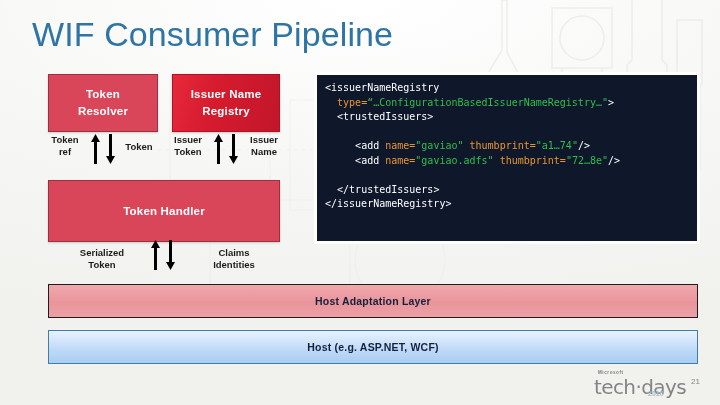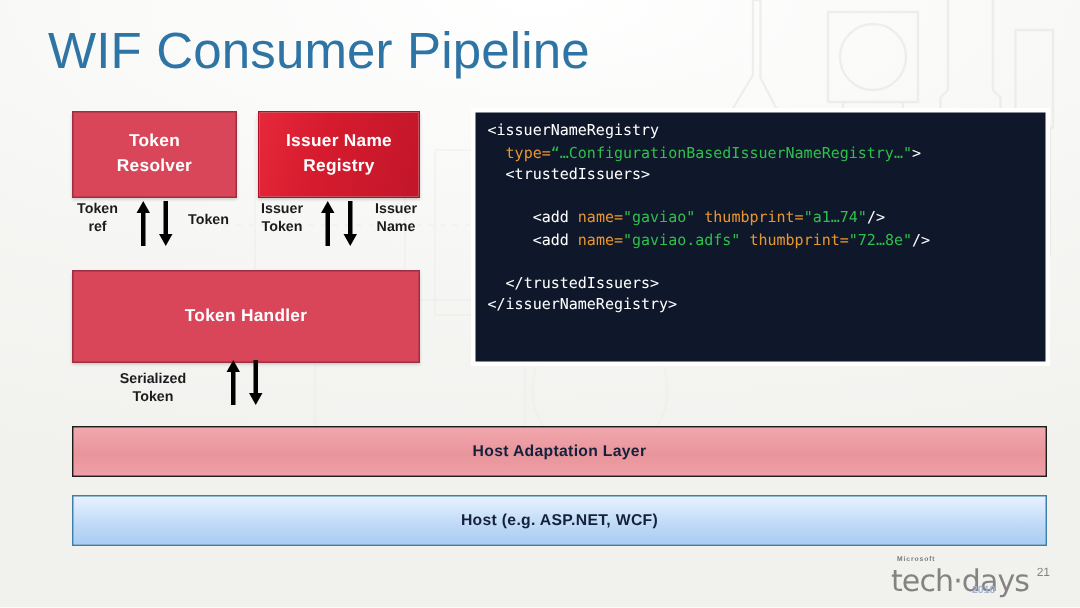--- a/index.html
+++ b/index.html
@@ -279,20 +279,22 @@
 
   <div class="arrows" style="left:150px; top:240px;">
     <svg class="arrow" viewBox="0 0 11 30">
       <polygon points="5.5,0 10,8 7,8 7,30 4,30 4,8 1,8" fill="#000"></polygon>
     </svg>
     <svg class="arrow" viewBox="0 0 11 30">
       <polygon points="5.5,30 10,22 7,22 7,0 4,0 4,22 1,22" fill="#000"></polygon>
     </svg>
   </div>
 
+  <div class="caption" style="left:200px; top:247px; width:68px;">Claims
+Identities</div>
 
   <div id="code-panel"><div class="code-line"><span class="c-tag">&lt;issuerNameRegistry</span></div><div class="code-line">  <span class="c-attr">type=</span><span class="c-val">“…ConfigurationBasedIssuerNameRegistry…"</span><span class="c-punct">&gt;</span></div><div class="code-line">  <span class="c-tag">&lt;trustedIssuers&gt;</span></div><div class="code-blank"></div><div class="code-line">     <span class="c-tag">&lt;add </span><span class="c-attr">name=</span><span class="c-val">"gaviao"</span><span class="c-punct"> </span><span class="c-attr">thumbprint=</span><span class="c-val">"a1…74"</span><span class="c-punct">/&gt;</span></div><div class="code-line">     <span class="c-tag">&lt;add </span><span class="c-attr">name=</span><span class="c-val">"gaviao.adfs"</span><span class="c-punct"> </span><span class="c-attr">thumbprint=</span><span class="c-val">"72…8e"</span><span class="c-punct">/&gt;</span></div><div class="code-blank"></div><div class="code-line">  <span class="c-tag">&lt;/trustedIssuers&gt;</span></div><div class="code-line"><span class="c-tag">&lt;/issuerNameRegistry&gt;</span></div></div>
 
   <div id="host-adaptation" class="layer">
     <span>Host Adaptation Layer</span>
   </div>
 
   <div id="host-layer" class="layer">
     <span>Host (e.g. ASP.NET, WCF)</span>
   </div>

